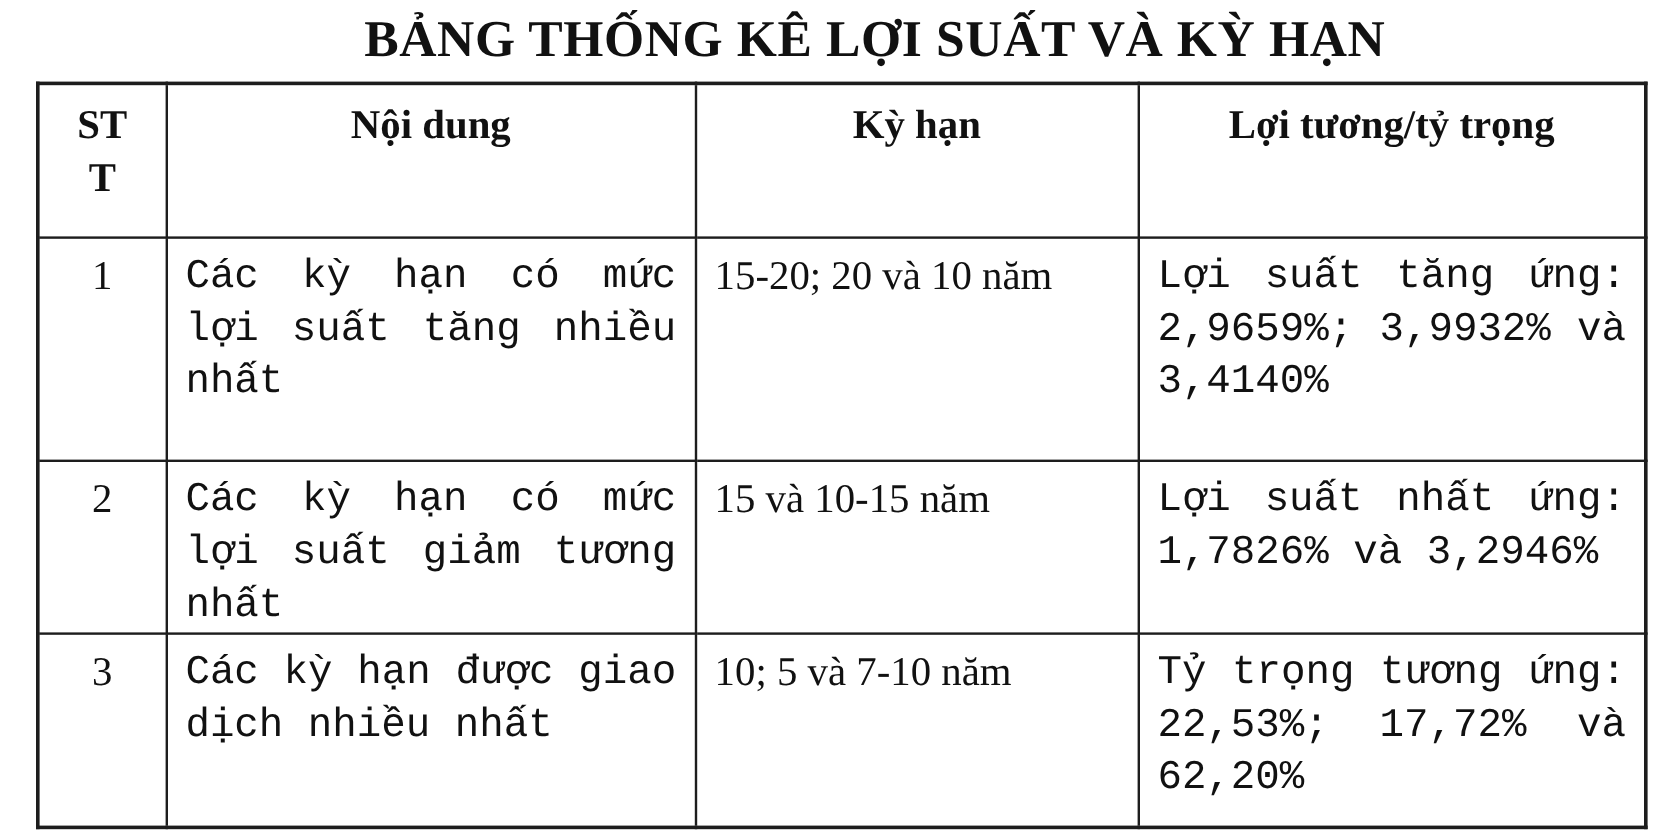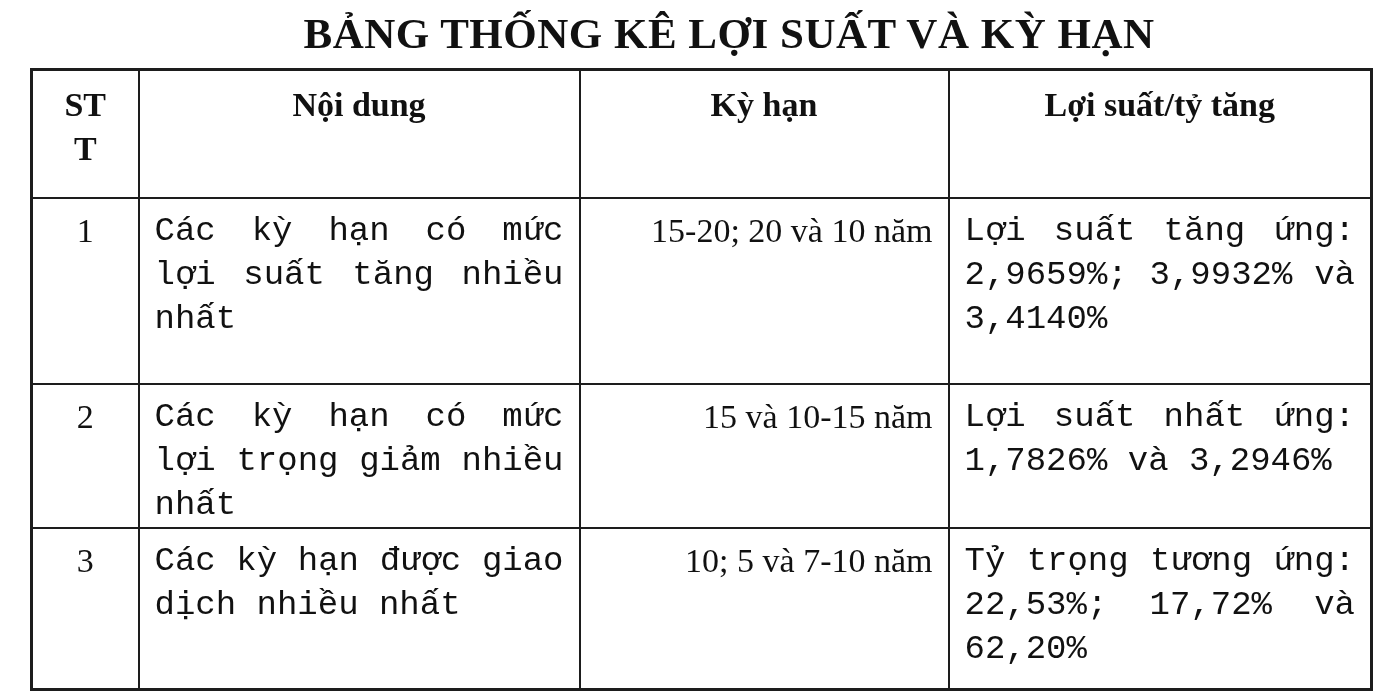--- a/index.html
+++ b/index.html
@@ -68,21 +68,21 @@
     word-break: break-all;
   }
   td.stt {
     text-align: center;
   }
   td.nd, td.ls {
     text-align: justify;
     font-family: Liberation Mono, monospace;
   }
   td.kh {
-    text-align: right;
+    text-align: left;
   }
 </style>
 </head>
 <body>
 
 <div class="page">
 
   <h1 class="doc-title">BẢNG THỐNG KÊ LỢI SUẤT VÀ KỲ HẠN</h1>
 
   <table class="stats-table">
@@ -90,33 +90,33 @@
       <col class="c-stt">
       <col class="c-nd">
       <col class="c-kh">
       <col class="c-ls">
     </colgroup>
     <thead>
       <tr>
         <th class="h-stt">STT</th>
         <th class="h-nd">Nội dung</th>
         <th class="h-kh">Kỳ hạn</th>
-        <th class="h-ls">Lợi suất/tỷ tăng</th>
+        <th class="h-ls">Lợi tương/tỷ trọng</th>
       </tr>
     </thead>
     <tbody>
       <tr>
         <td class="stt">1</td>
         <td class="nd">Các kỳ hạn có mức lợi suất tăng nhiều nhất</td>
         <td class="kh">15-20; 20 và 10 năm</td>
         <td class="ls">Lợi suất tăng ứng: 2,9659%; 3,9932% và 3,4140%</td>
       </tr>
       <tr>
         <td class="stt">2</td>
-        <td class="nd">Các kỳ hạn có mức lợi trọng giảm nhiều nhất</td>
+        <td class="nd">Các kỳ hạn có mức lợi suất giảm tương nhất</td>
         <td class="kh">15 và 10-15 năm</td>
         <td class="ls">Lợi suất nhất ứng: 1,7826% và 3,2946%</td>
       </tr>
       <tr>
         <td class="stt">3</td>
         <td class="nd">Các kỳ hạn được giao dịch nhiều nhất</td>
         <td class="kh">10; 5 và 7-10 năm</td>
         <td class="ls">Tỷ trọng tương ứng: 22,53%; 17,72% và 62,20%</td>
       </tr>
     </tbody>

